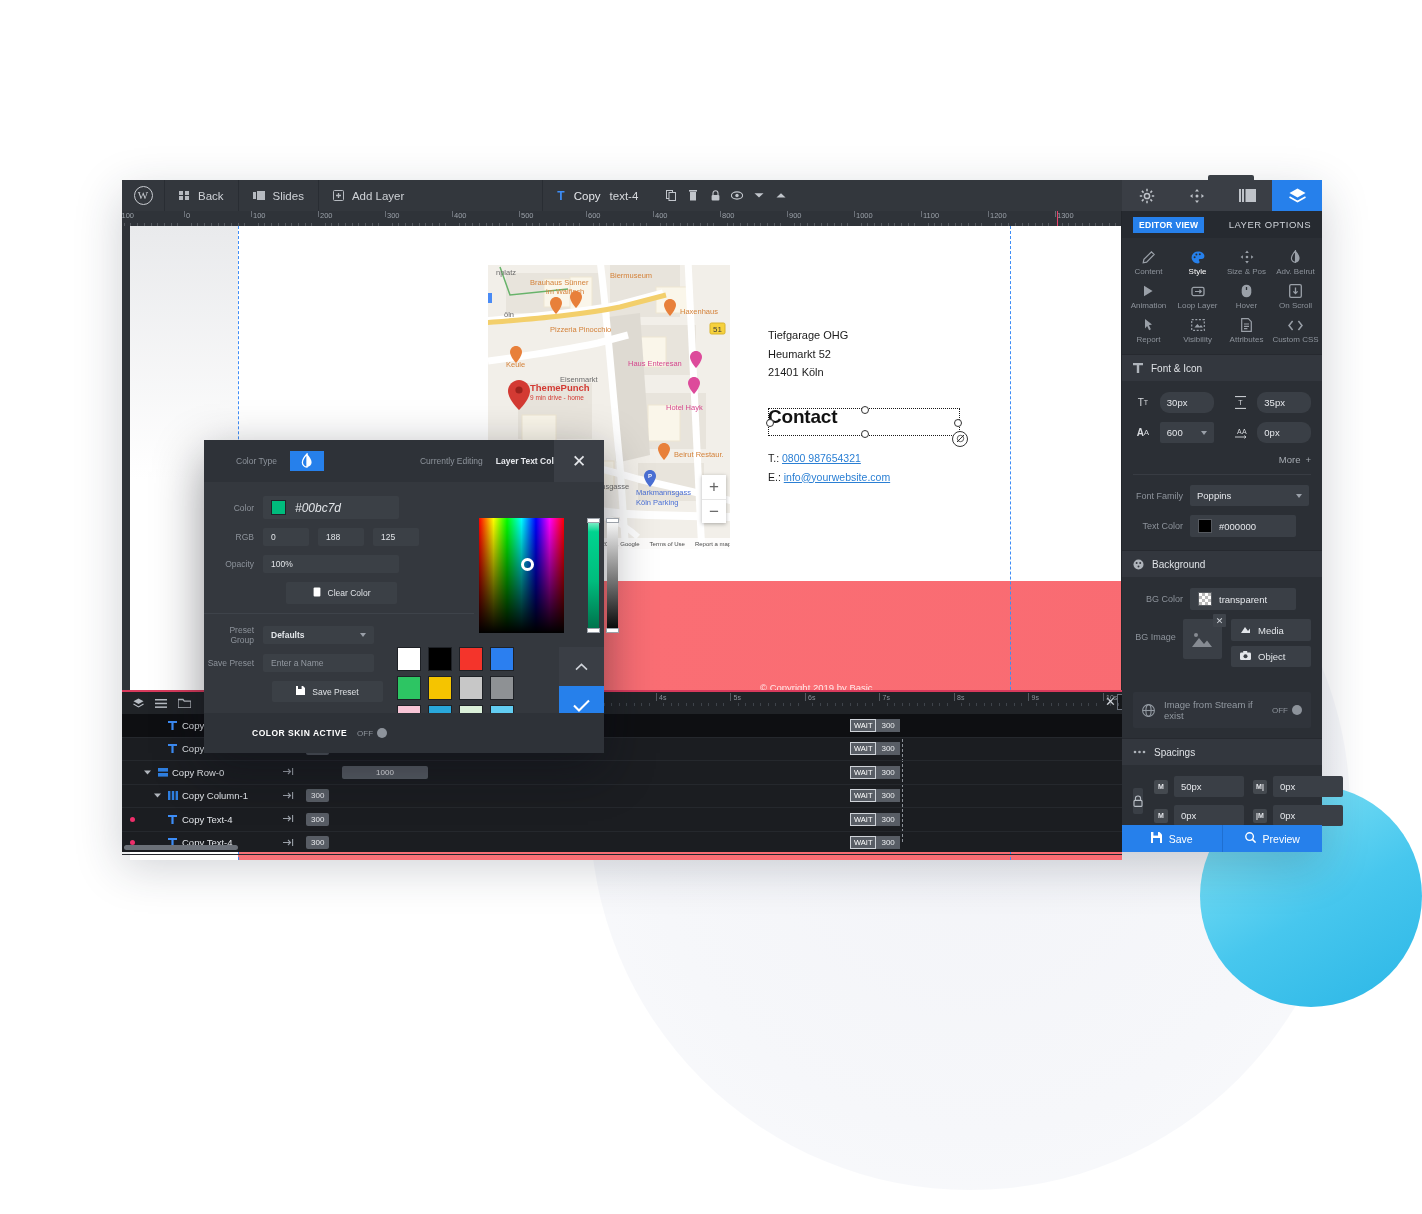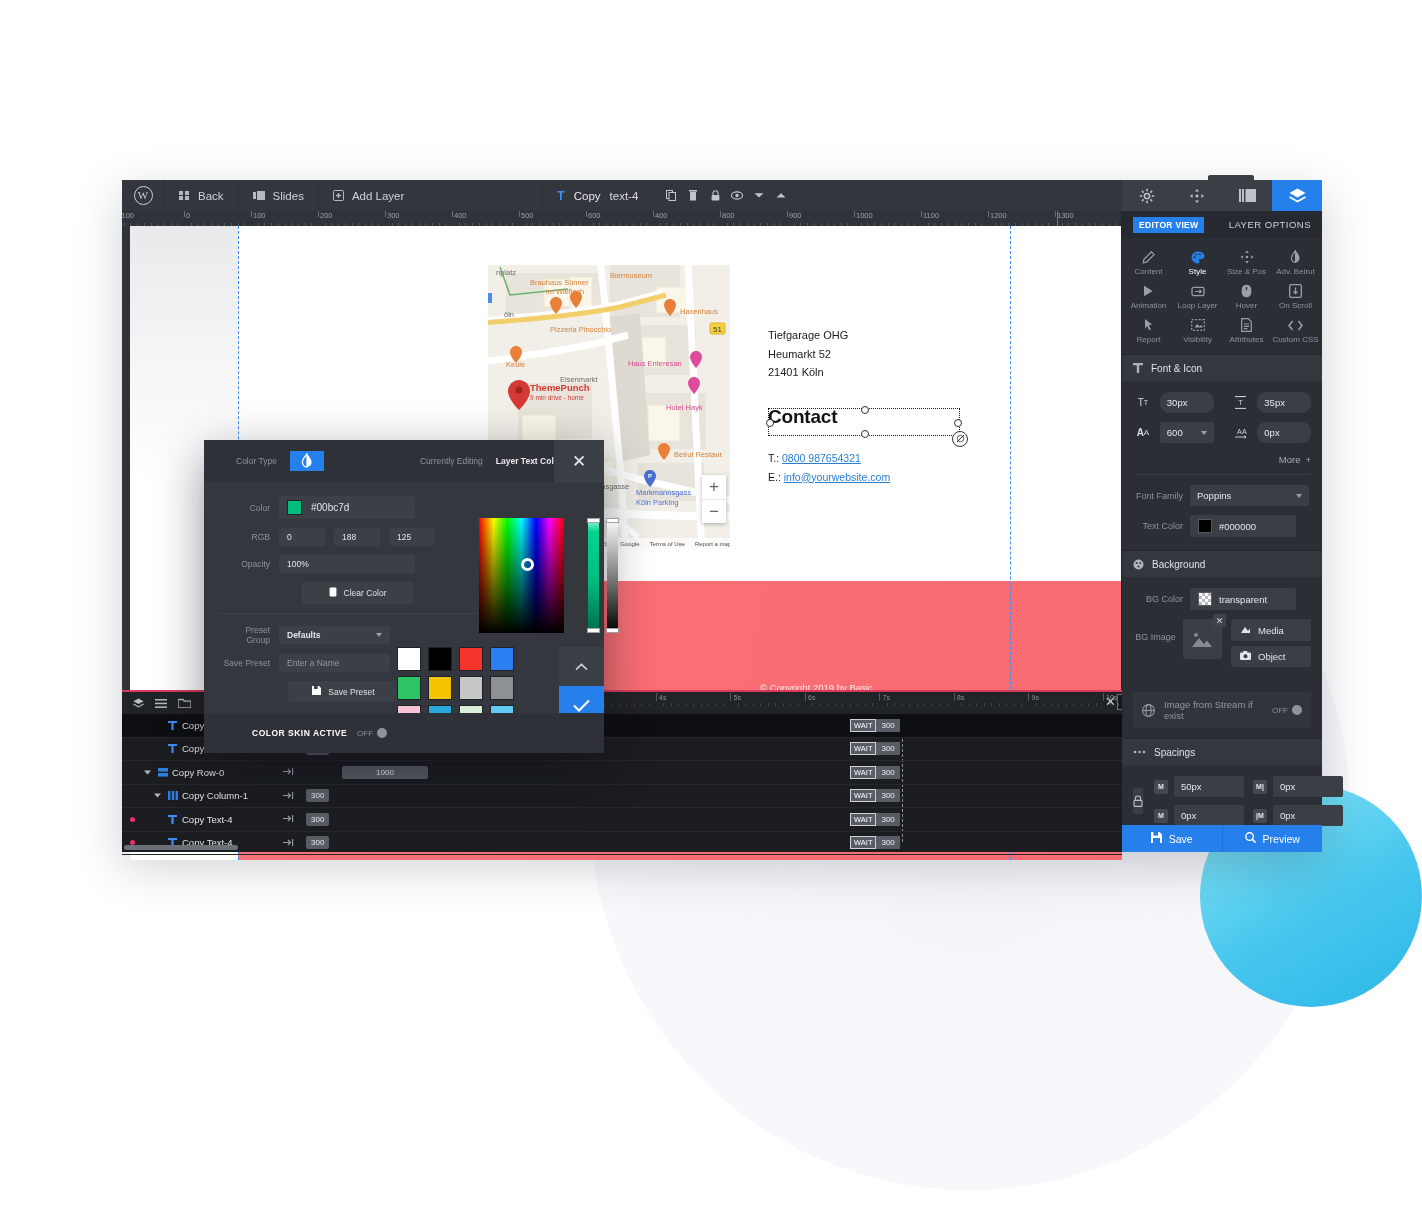--- a/index.html
+++ b/index.html
@@ -294,26 +294,26 @@
     width:34px;height:20px;background:#2680eb;margin-left:13px;display:flex;align-items:center;
     justify-content:center;color:#fff;cursor:pointer;
   }
   .cp-editing{margin-left:96px;color:#8d939b;font-size:8.5px;}
   .cp-target{margin-left:13px;color:#e7e9ed;font-size:8.5px;font-weight:bold;}
   .cp-close{
     position:absolute;right:0;top:0;width:50px;height:42px;background:#3a3e45;color:#e4e6ea;
     display:flex;align-items:center;justify-content:center;font-size:17px;cursor:pointer;
   }
   .cp-body{position:absolute;left:0;right:0;top:42px;bottom:40px;}
-  .cp-left{position:absolute;left:16px;top:14px;width:270px;}
+  .cp-left{position:absolute;left:0;top:14px;width:270px;}
   .cp-row{display:flex;align-items:center;gap:9px;margin-bottom:9px;}
   .cp-row .k{width:50px;text-align:right;color:#8d939b;font-size:8.5px;}
   .cp-colorfield{
     width:120px;background:#3b4046;border-radius:2px;display:flex;align-items:center;gap:9px;
-    padding:4px 8px;color:#e2e5e9;font-size:10px;
+    padding:4px 8px;color:#e2e5e9;font-size:12px;font-style:italic;
   }
   .cp-swatch{width:13px;height:13px;background:#00bc7d;border:1px solid #202329;}
   .cp-num{
     width:30px;background:#3b4046;border-radius:2px;padding:4px 8px;color:#e2e5e9;font-size:8.5px;
   }
   .cp-op{width:120px;background:#3b4046;border-radius:2px;padding:4px 8px;color:#e2e5e9;font-size:8.5px;}
   .cp-btn{
     width:95px;background:#3b4046;border-radius:2px;padding:5px 8px;color:#dfe2e6;font-size:8.5px;
     display:flex;align-items:center;justify-content:center;gap:7px;cursor:pointer;margin-left:82px;
   }

